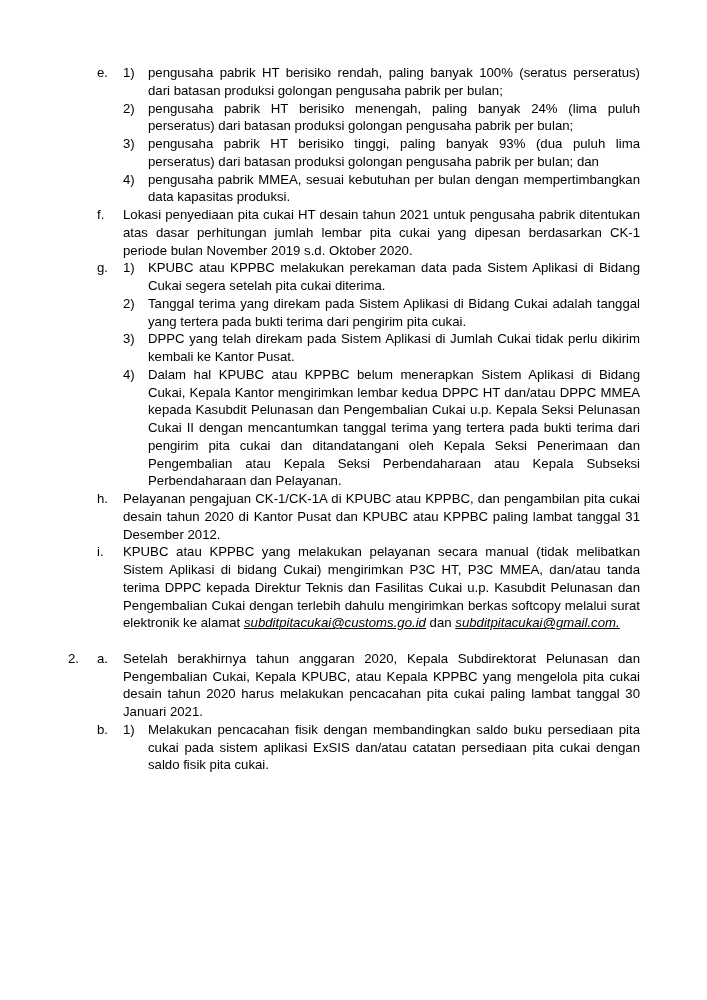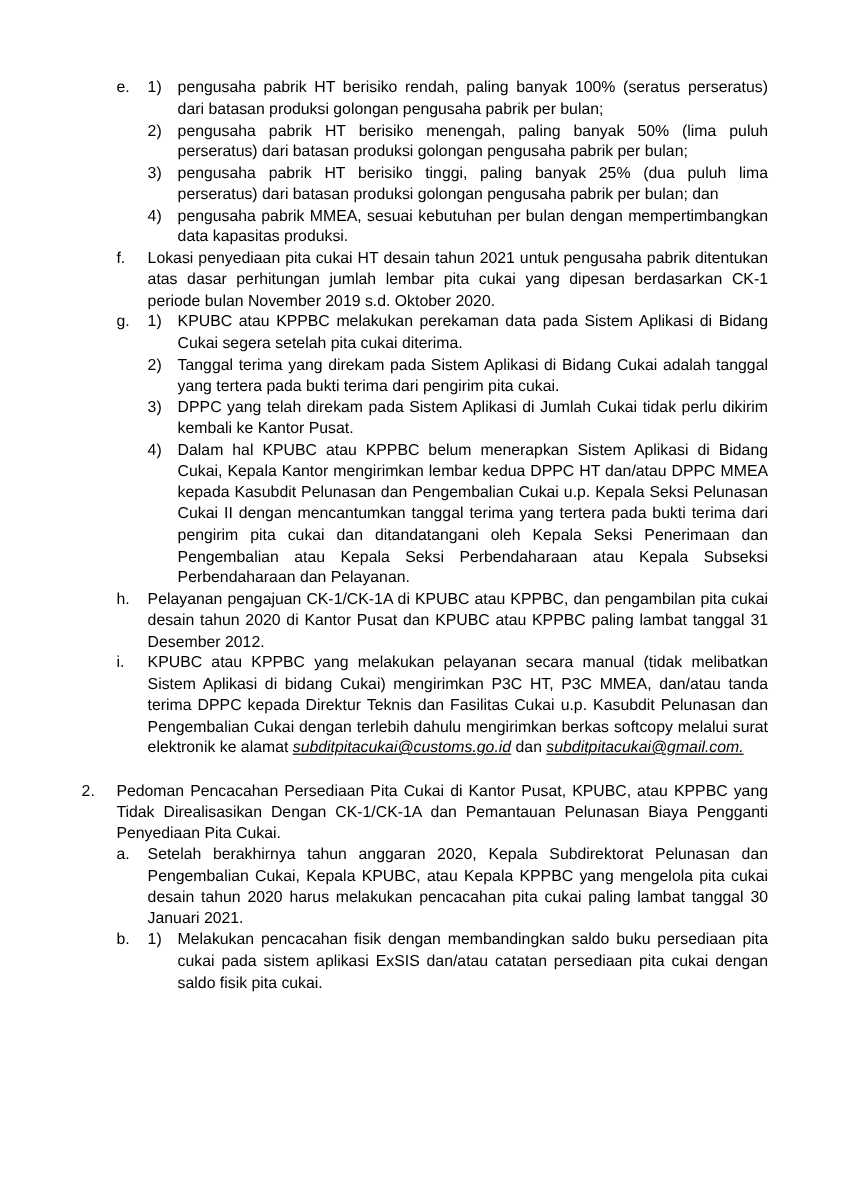--- a/index.html
+++ b/index.html
@@ -43,25 +43,25 @@
       <div class="row">
         <span class="marker mk-l">e.</span>
         <div class="body">
 
           <div class="row">
             <span class="marker mk-d">1)</span>
             <p class="para body">pengusaha pabrik HT berisiko rendah, paling banyak 100% (seratus perseratus) dari batasan produksi golongan pengusaha pabrik per bulan;</p>
           </div>
           <div class="row">
             <span class="marker mk-d">2)</span>
-            <p class="para body">pengusaha pabrik HT berisiko menengah, paling banyak 50% (lima puluh perseratus) dari batasan produksi golongan pengusaha pabrik per bulan;</p>
+            <p class="para body">pengusaha pabrik HT berisiko menengah, paling banyak 24% (lima puluh perseratus) dari batasan produksi golongan pengusaha pabrik per bulan;</p>
           </div>
           <div class="row">
             <span class="marker mk-d">3)</span>
-            <p class="para body">pengusaha pabrik HT berisiko tinggi, paling banyak 25% (dua puluh lima perseratus) dari batasan produksi golongan pengusaha pabrik per bulan; dan</p>
+            <p class="para body">pengusaha pabrik HT berisiko tinggi, paling banyak 93% (dua puluh lima perseratus) dari batasan produksi golongan pengusaha pabrik per bulan; dan</p>
           </div>
           <div class="row">
             <span class="marker mk-d">4)</span>
             <p class="para body">pengusaha pabrik MMEA, sesuai kebutuhan per bulan dengan mempertimbangkan data kapasitas produksi.</p>
           </div>
         </div>
       </div>
 
       <div class="row">
         <span class="marker mk-l">f.</span>
@@ -98,21 +98,20 @@
       <div class="row">
         <span class="marker mk-l">i.</span>
         <p class="para body"><span>KPUBC atau KPPBC yang melakukan pelayanan secara manual (tidak melibatkan Sistem Aplikasi di bidang Cukai) mengirimkan P3C HT, P3C MMEA, dan/atau tanda terima DPPC kepada Direktur Teknis dan Fasilitas Cukai u.p. Kasubdit Pelunasan dan Pengembalian Cukai dengan terlebih dahulu mengirimkan berkas softcopy melalui surat elektronik ke alamat </span><span class="email">subditpitacukai@customs.go.id</span><span> dan </span><span class="email">subditpitacukai@gmail.com.</span></p>
       </div>
 
     </div>
 
     <div class="row sec2">
       <span class="marker mk-n">2.</span>
       <div class="body">
-        <p class="para">Pedoman Pencacahan Persediaan Pita Cukai di Kantor Pusat, KPUBC, atau KPPBC yang Tidak Direalisasikan Dengan CK-1/CK-1A dan Pemantauan Pelunasan Biaya Pengganti Penyediaan Pita Cukai.</p>
 
         <div class="row">
           <span class="marker mk-l">a.</span>
           <p class="para body">Setelah berakhirnya tahun anggaran 2020, Kepala Subdirektorat Pelunasan dan Pengembalian Cukai, Kepala KPUBC, atau Kepala KPPBC yang mengelola pita cukai desain tahun 2020 harus melakukan pencacahan pita cukai paling lambat tanggal 30 Januari 2021.</p>
         </div>
 
         <div class="row">
           <span class="marker mk-l">b.</span>
           <div class="body">
             <div class="row">

